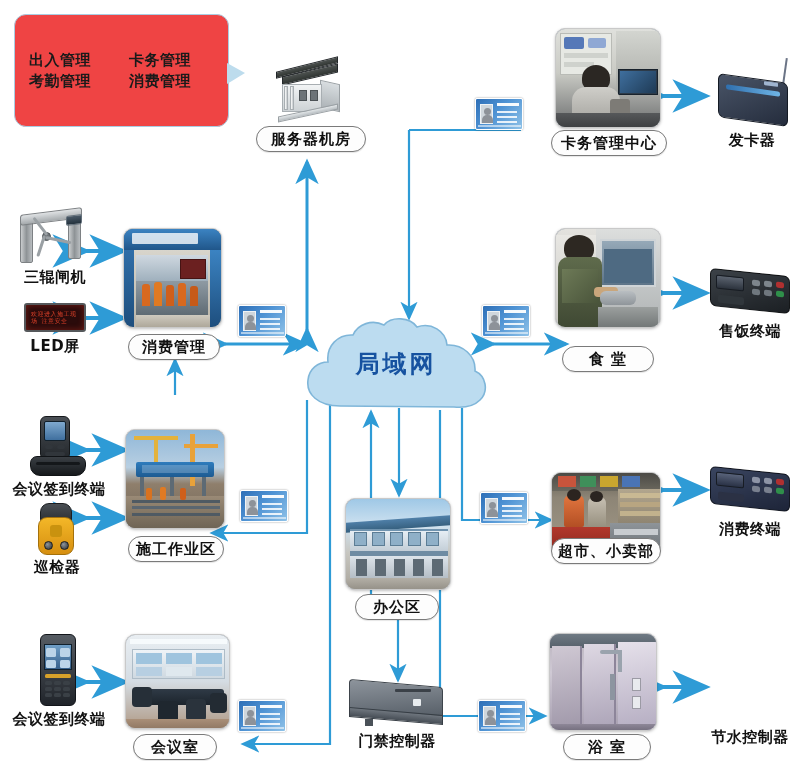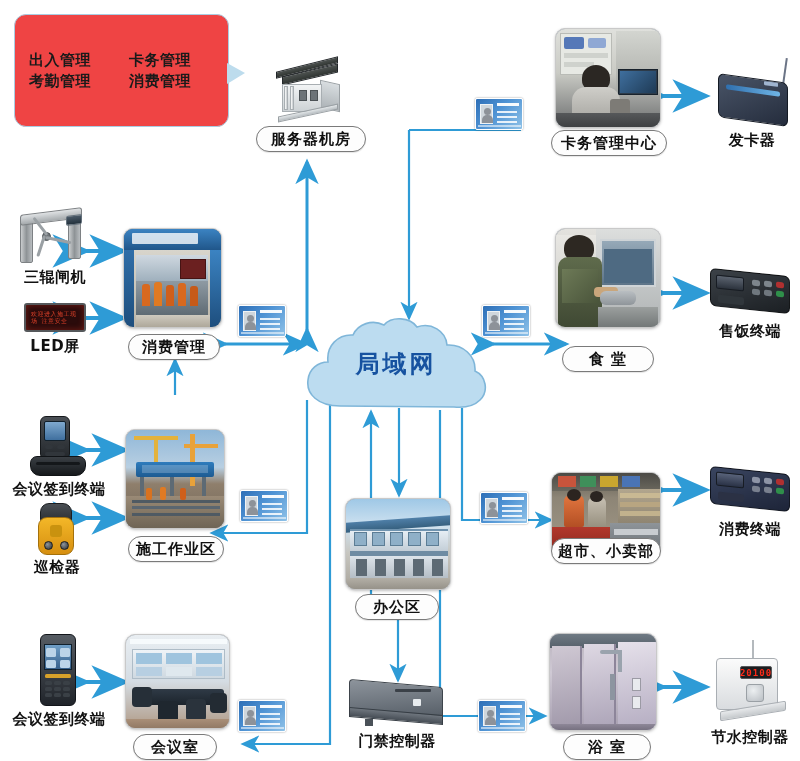--- a/index.html
+++ b/index.html
@@ -612,29 +612,20 @@
     <div class="layer" style="left:68px;top:16px;width:4px;height:22px;background:#9aa3ad;"></div>
     <div class="layer" style="left:60px;top:40px;width:5px;height:26px;background:#8d95a0;"></div>
     <div class="layer" style="left:82px;top:44px;width:9px;height:13px;background:#e9eaee;border:1px solid #9b9aa4;"></div>
     <div class="layer" style="left:82px;top:62px;width:9px;height:13px;background:#e9eaee;border:1px solid #9b9aa4;"></div>
     <div class="layer" style="left:0;top:90px;width:100%;height:8px;background:linear-gradient(180deg,#8e8798,#6f6a79);"></div>
   </div>
   <div class="pill" style="left:563px; top:734px; width:88px;">
     <span>浴 室</span>
   </div>
 
-  <div class="dev water" style="left:708px; top:640px; width:86px; height:86px;">
-    <div class="ant" style="left:44px; top:0; height:20px;"></div>
-    <div class="box" style="left:8px; top:18px; width:62px; height:52px;"></div>
-    <div class="led" style="left:32px; top:26px; width:32px; height:13px;">
-      <span>20100</span>
-    </div>
-    <div class="pad" style="left:38px; top:44px; width:18px; height:18px;"></div>
-    <div class="tray" style="left:12px; top:66px; width:66px; height:10px; transform:skewY(-9deg);"></div>
-  </div>
   <div class="plabel" style="left:694px; top:728px; width:112px;">节水控制器</div>
 
   <div class="idcard" style="left:475px; top:98px;">
     <div class="ph"></div>
     <div class="hdr"></div>
     <div class="ln" style="left:21px; top:12px; width:20px;"></div>
     <div class="ln" style="left:21px; top:17px; width:20px;"></div>
     <div class="ln" style="left:21px; top:22px; width:20px;"></div>
     <div class="bot"></div>
   </div>

